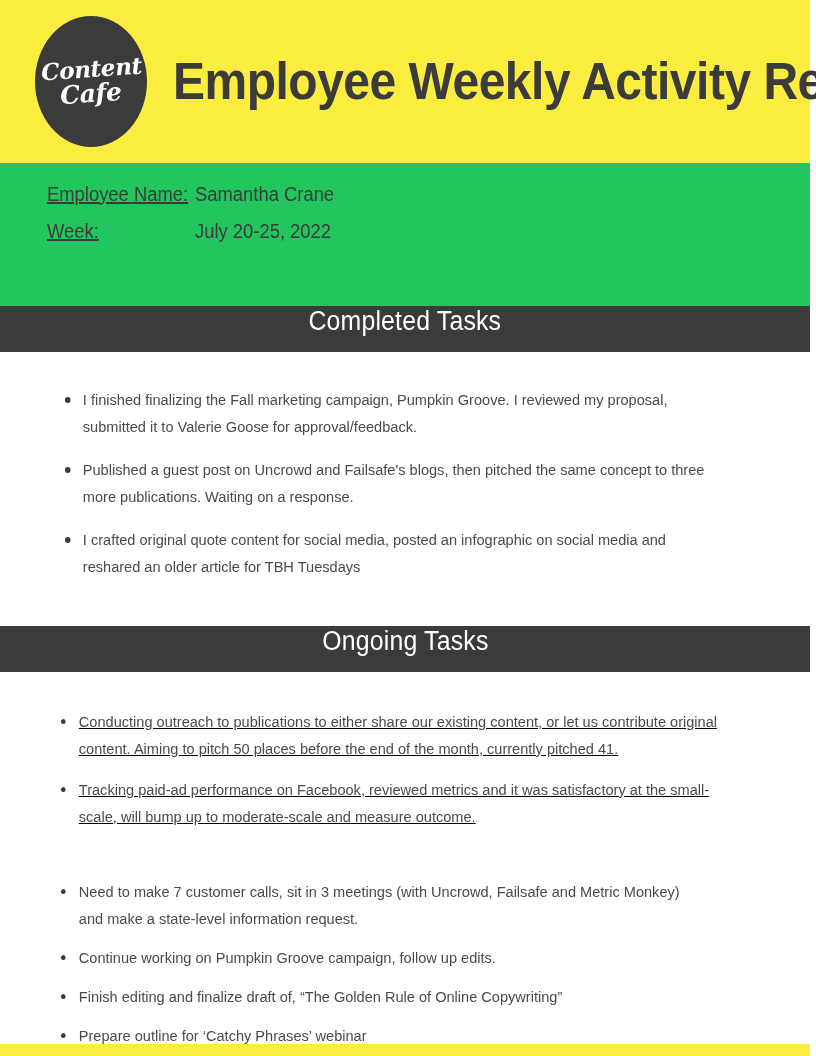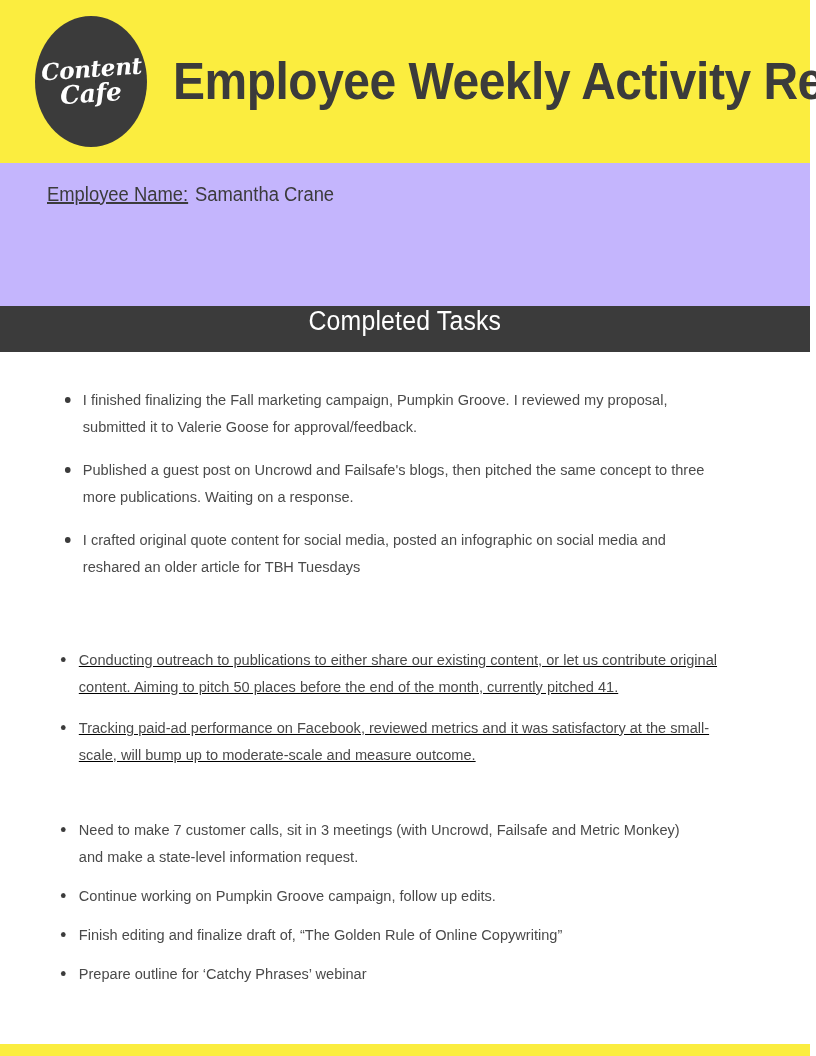--- a/index.html
+++ b/index.html
@@ -60,21 +60,21 @@
     white-space: nowrap;
   }
 
   
   .info {
     position: absolute;
     left: 0;
     top: 163px;
     width: 810px;
     height: 143px;
-    background: #c4b5fd;
+    background: #22c55e;
     padding-top: 20px;
     box-sizing: border-box;
   }
   .info-row {
     display: flex;
     align-items: baseline;
     height: 37px;
     padding-left: 47px;
   }
   .info-label {
@@ -191,33 +191,40 @@
     <span class="logo-line logo-line-2">Cafe</span>
   </div>
   <div class="report-title">Employee Weekly Activity Report</div>
 </div>
 
 <div class="info">
   <div class="info-row">
     <span class="info-label">Employee Name:</span>
     <span class="info-value">Samantha Crane</span>
   </div>
+  <div class="info-row">
+    <span class="info-label">Week:</span>
+    <span class="info-value">July 20-25, 2022</span>
+  </div>
 </div>
 
 <div class="body-flow">
 
   <div class="section-bar">
     <span class="section-bar-title">Completed Tasks</span>
   </div>
   <ul class="task-list pad-a">
     <li class="task-item">I finished finalizing the Fall marketing campaign, Pumpkin Groove. I reviewed my proposal, submitted it to Valerie Goose for approval/feedback.</li>
     <li class="task-item">Published a guest post on Uncrowd and Failsafe's blogs, then pitched the same concept to three more publications. Waiting on a response.</li>
     <li class="task-item">I crafted original quote content for social media, posted an infographic on social media and reshared an older article for TBH Tuesdays</li>
   </ul>
 
+  <div class="section-bar">
+    <span class="section-bar-title">Ongoing Tasks</span>
+  </div>
   <ul class="task-list pad-b">
     <li class="task-item">Conducting outreach to publications to either share our existing content, or let us contribute original content. Aiming to pitch 50 places before the end of the month, currently pitched 41.</li>
     <li class="task-item">Tracking paid-ad performance on Facebook, reviewed metrics and it was satisfactory at the small-scale, will bump up to moderate-scale and measure outcome.</li>
   </ul>
 
   <ul class="task-list pad-c">
     <li class="task-item">Need to make 7 customer calls, sit in 3 meetings (with Uncrowd, Failsafe and Metric Monkey) and make a state-level information request.</li>
     <li class="task-item">Continue working on Pumpkin Groove campaign, follow up edits.</li>
     <li class="task-item">Finish editing and finalize draft of, “The Golden Rule of Online Copywriting”</li>
     <li class="task-item">Prepare outline for ‘Catchy Phrases’ webinar</li>

